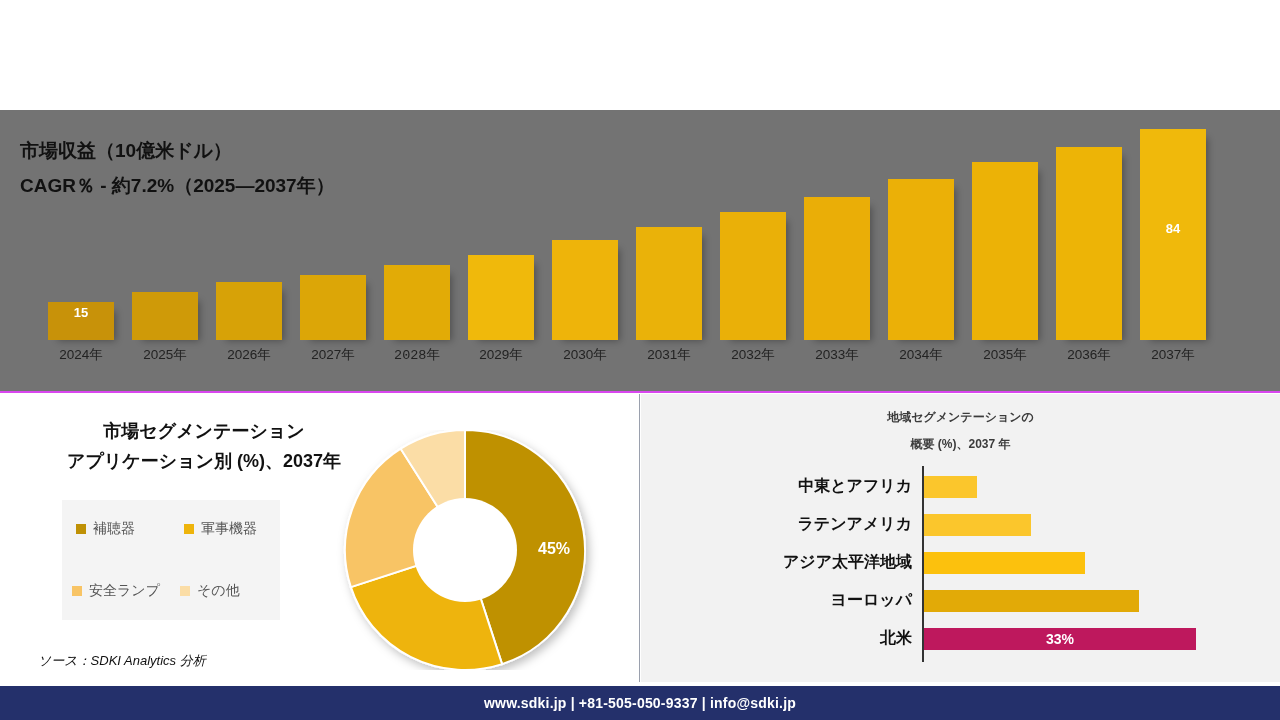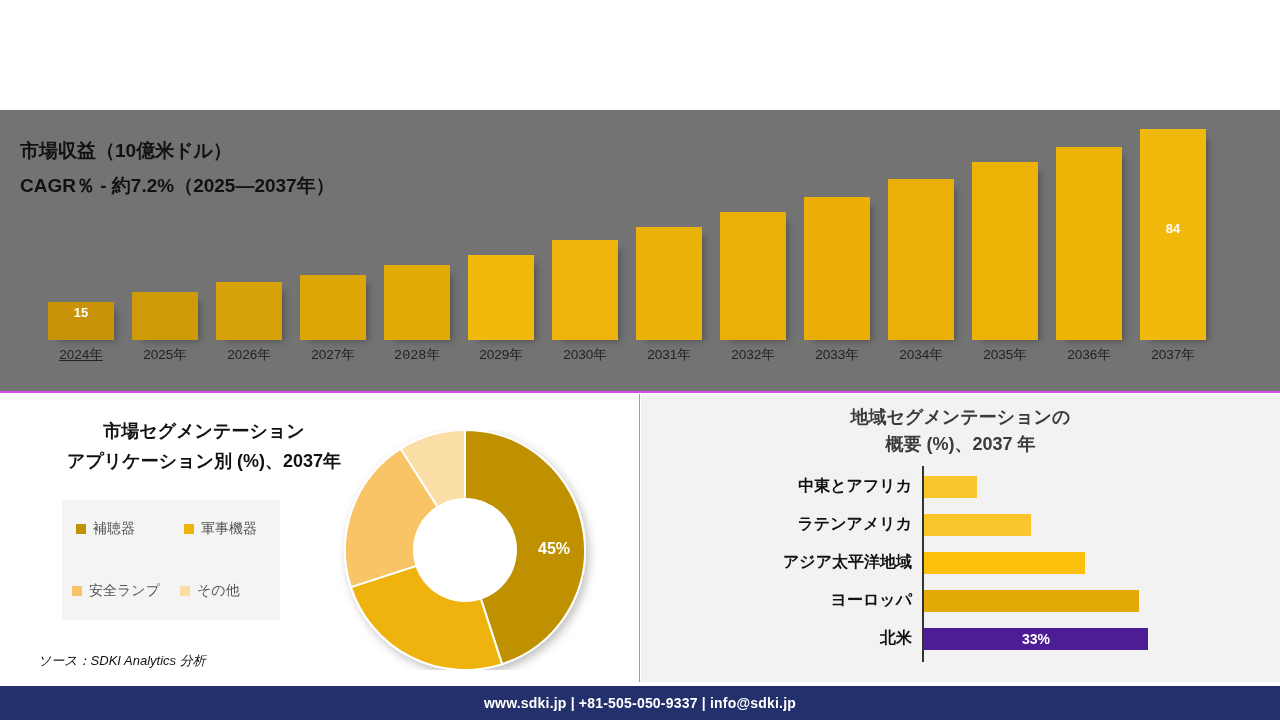--- a/index.html
+++ b/index.html
@@ -85,21 +85,21 @@
     left:208px;top:110px;
   }
 
   
   .panel-br{
     position:absolute;left:641px;top:394px;width:639px;height:288px;
     background:#f2f2f2;box-sizing:border-box;
   }
   .region-title{
     position:absolute;left:0;top:10px;width:639px;text-align:center;
-    font-size:18px;font-weight:bold;color:#3b3b3b;line-height:27px;
+    font-size:12px;font-weight:bold;color:#3b3b3b;line-height:27px;
   }
   .region-plot{position:absolute;left:0;top:72px;width:639px;height:200px;}
   .axis-line{
     position:absolute;left:281px;top:0;width:2px;height:196px;background:#333;
   }
   .rrow{position:absolute;left:0;height:38px;width:639px;}
   .rlabel{
     position:absolute;right:368px;top:8px;
     font-size:16px;font-weight:bold;color:#111;white-space:nowrap;
   }
@@ -174,21 +174,21 @@
           <div class="bar-col" style="left: 1008px; height: 193px;">
             <div class="bar" style="height: 193px; background: rgb(237, 180, 6);"></div>
           </div>
           <div class="bar-col" style="left: 1092px; height: 211px;">
             <div class="bar" style="height: 211px; background: rgb(240, 185, 11);">
               <div class="bar-val" style="top: 92px;">84</div>
             </div>
           </div>
         </div>
       <div class="bc-axis" id="bc-axis">
-          <div class="bc-tick" style="left: -9px; text-decoration: underline;">2024年</div>
+          <div class="bc-tick" style="left: -9px;">2024年</div>
           <div class="bc-tick" style="left: 75px;">2025年</div>
           <div class="bc-tick" style="left: 159px;">2026年</div>
           <div class="bc-tick" style="left: 243px;">2027年</div>
           <div class="bc-tick" style="left: 327px; font-family: Liberation Mono, monospace;">2028年</div>
           <div class="bc-tick" style="left: 411px;">2029年</div>
           <div class="bc-tick" style="left: 495px;">2030年</div>
           <div class="bc-tick" style="left: 579px;">2031年</div>
           <div class="bc-tick" style="left: 663px;">2032年</div>
           <div class="bc-tick" style="left: 747px;">2033年</div>
           <div class="bc-tick" style="left: 831px;">2034年</div>
@@ -264,21 +264,21 @@
           <div class="rrow" style="top: 78px;">
             <div class="rlabel">アジア太平洋地域</div>
             <div class="rbar" style="width: 161px; background: rgb(252, 193, 13);"></div>
           </div>
           <div class="rrow" style="top: 116px;">
             <div class="rlabel">ヨーロッパ</div>
             <div class="rbar" style="width: 215px; background: rgb(226, 170, 7);"></div>
           </div>
           <div class="rrow" style="top: 154px;">
             <div class="rlabel">北米</div>
-            <div class="rbar" style="width: 224px; background: #4c1d95;">
+            <div class="rbar" style="width: 272px; background: #be185d;">
               <div class="rbar-val">33%</div>
             </div>
           </div>
         </div>
     </div>
   </div>
 
   <div class="footer">
     <span>www.sdki.jp | +81-505-050-9337 | info@sdki.jp</span>
   </div>

